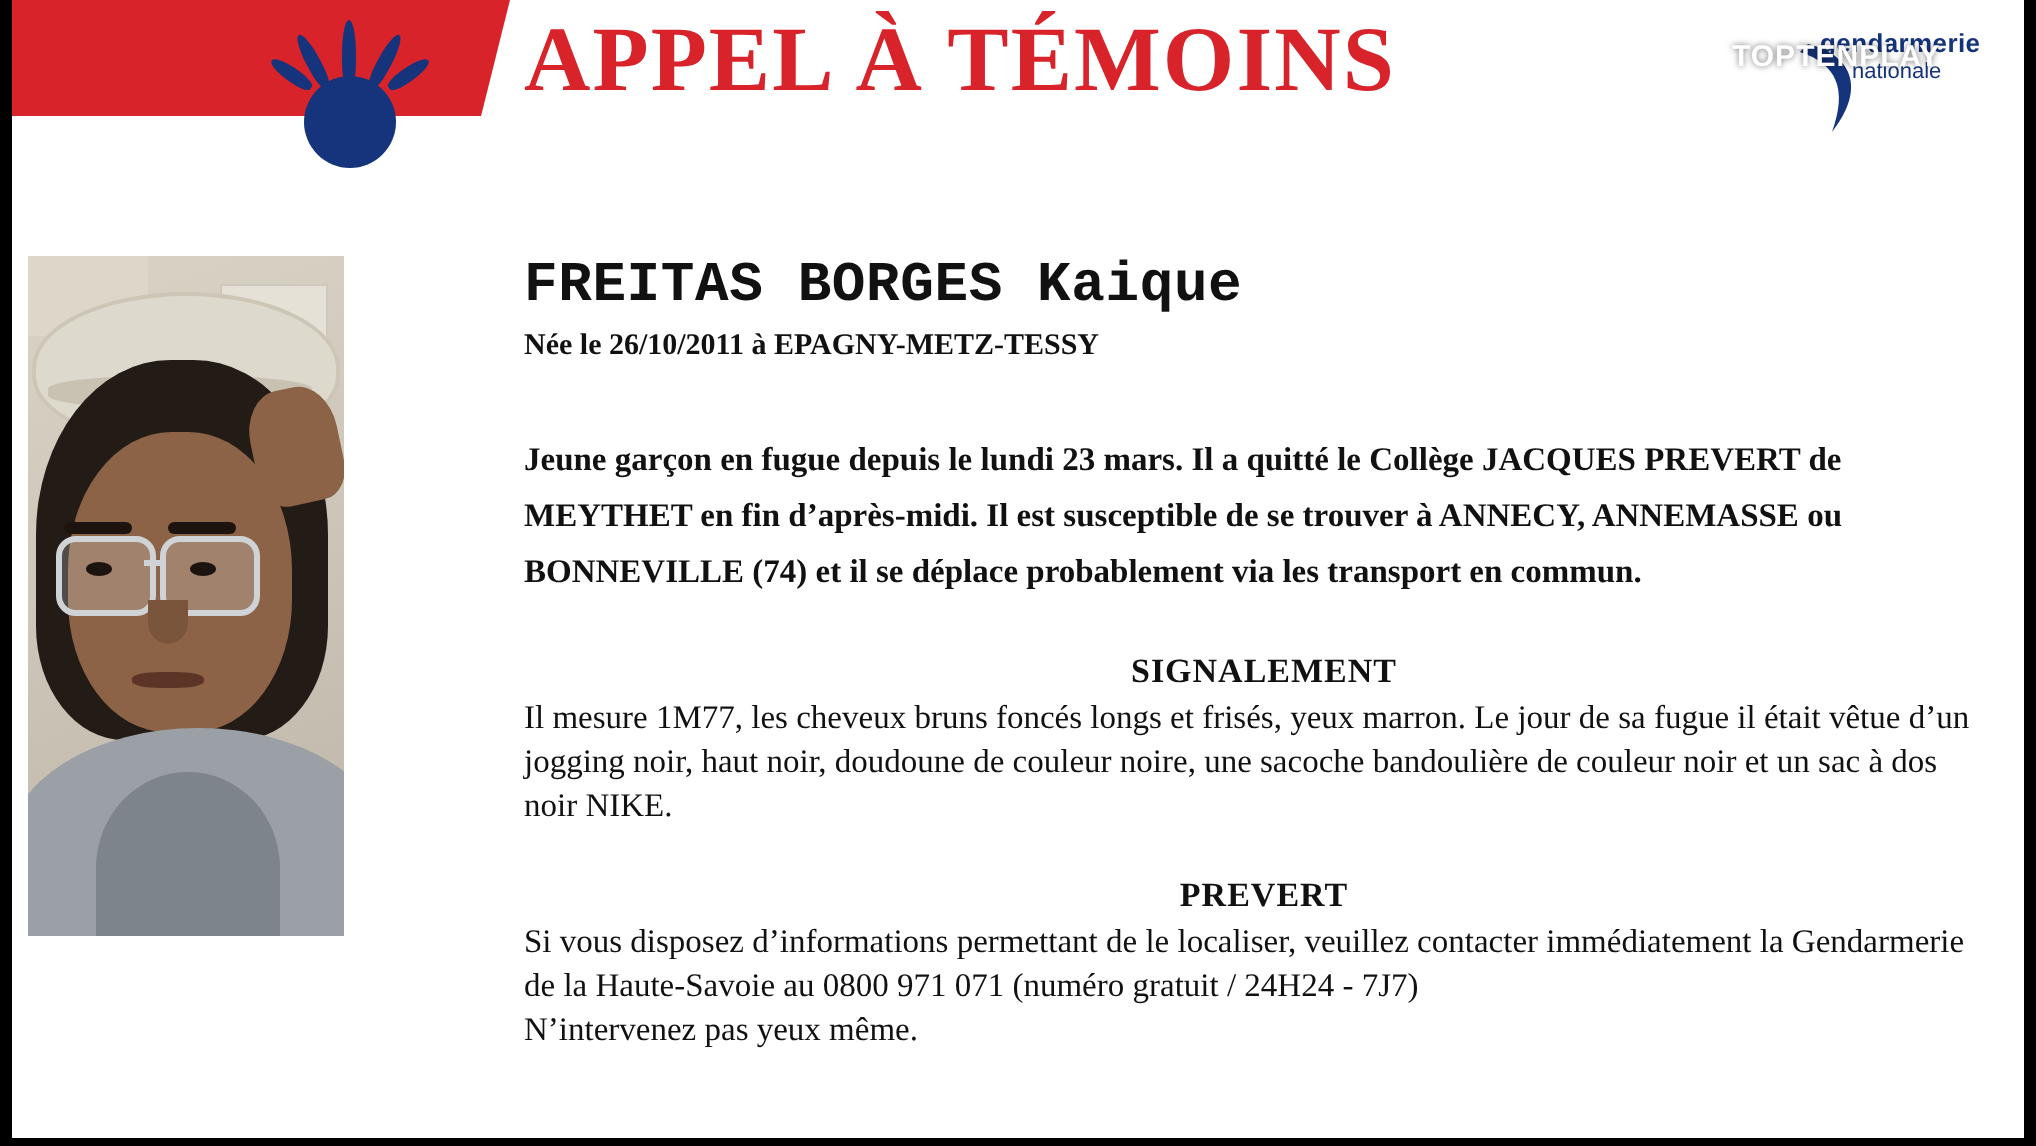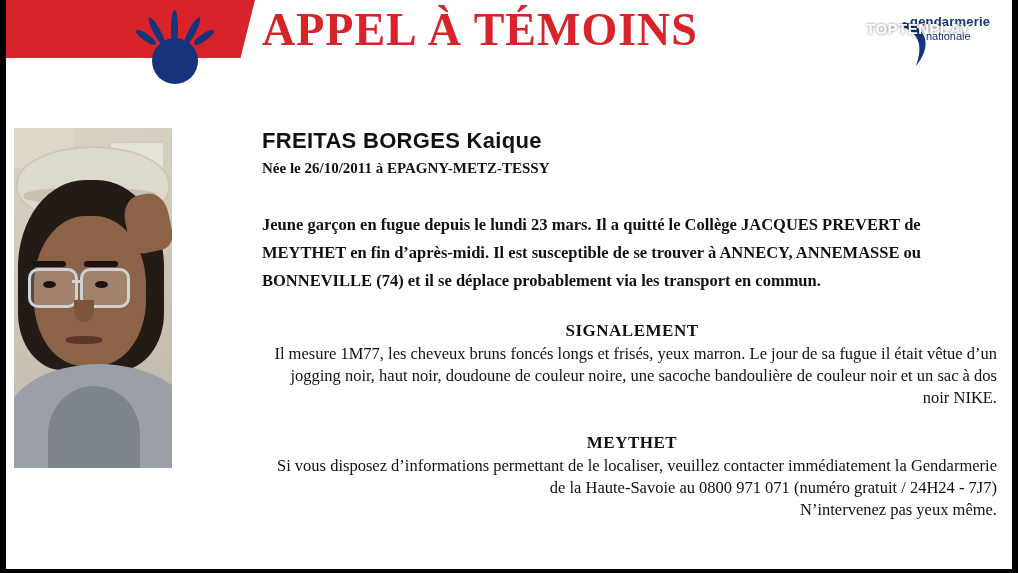--- a/index.html
+++ b/index.html
@@ -239,23 +239,23 @@
 
   
   #content {
     position: absolute;
     left: 262px;
     top: 128px;
     width: 740px;
     color: #111111;
   }
   .name {
-    font-family: Liberation Sans, sans-serif;
-    font-weight: bold;
-    font-size: 22px;
+    font-family: Liberation Mono, monospace;
+    font-weight: bold;
+    font-size: 28px;
     letter-spacing: 0.3px;
     margin: 0 0 6px 0;
     white-space: nowrap;
   }
   .birth {
     font-family: "Liberation Serif", serif;
     font-weight: bold;
     font-size: 15px;
     margin: 0 0 34px 0;
   }
@@ -274,21 +274,20 @@
     letter-spacing: 0.5px;
     margin: 0 0 2px 0;
     text-align: center;
   }
   .section-body {
     font-family: "Liberation Serif", serif;
     font-size: 16.5px;
     line-height: 22px;
     margin: 0 0 24px 0;
     width: 735px;
-    text-align: right;
   }
   .last { margin-bottom: 0; }
   
   .letterbox-l, .letterbox-r {
     position: absolute; top: 0; width: 6px; height: 573px; background: #000;
   }
   .letterbox-l { left: 0; }
   .letterbox-r { right: 0; }
   .letterbox-b {
     position: absolute; left: 0; bottom: 0; width: 1018px; height: 4px; background: #000;
@@ -351,21 +350,21 @@
 
   <div id="content">
     <p class="name">FREITAS BORGES Kaique</p>
     <p class="birth">Née le 26/10/2011 à EPAGNY-METZ-TESSY</p>
 
     <p class="para">Jeune garçon en fugue depuis le lundi 23 mars. Il a quitté le Collège JACQUES PREVERT de MEYTHET en fin d’après-midi. Il est susceptible de se trouver à ANNECY, ANNEMASSE ou BONNEVILLE (74) et il se déplace probablement via les transport en commun.</p>
 
     <p class="section-head">SIGNALEMENT</p>
     <p class="section-body">Il mesure 1M77, les cheveux bruns foncés longs et frisés, yeux marron. Le jour de sa fugue il était vêtue d’un jogging noir, haut noir, doudoune de couleur noire, une sacoche bandoulière de couleur noir et un sac à dos noir NIKE.</p>
 
-    <p class="section-head">MEYTHET</p>
+    <p class="section-head">PREVERT</p>
     <p class="section-body" style="margin-bottom:0">Si vous disposez d’informations permettant de le localiser, veuillez contacter immédiatement la Gendarmerie de la Haute-Savoie au 0800 971 071 (numéro gratuit / 24H24 - 7J7)</p>
     <p class="section-body last">N’intervenez pas yeux même.</p>
   </div>
 
   <div class="letterbox-l"></div>
   <div class="letterbox-r"></div>
   <div class="letterbox-b"></div>
 </div>
 
 </body></html>

